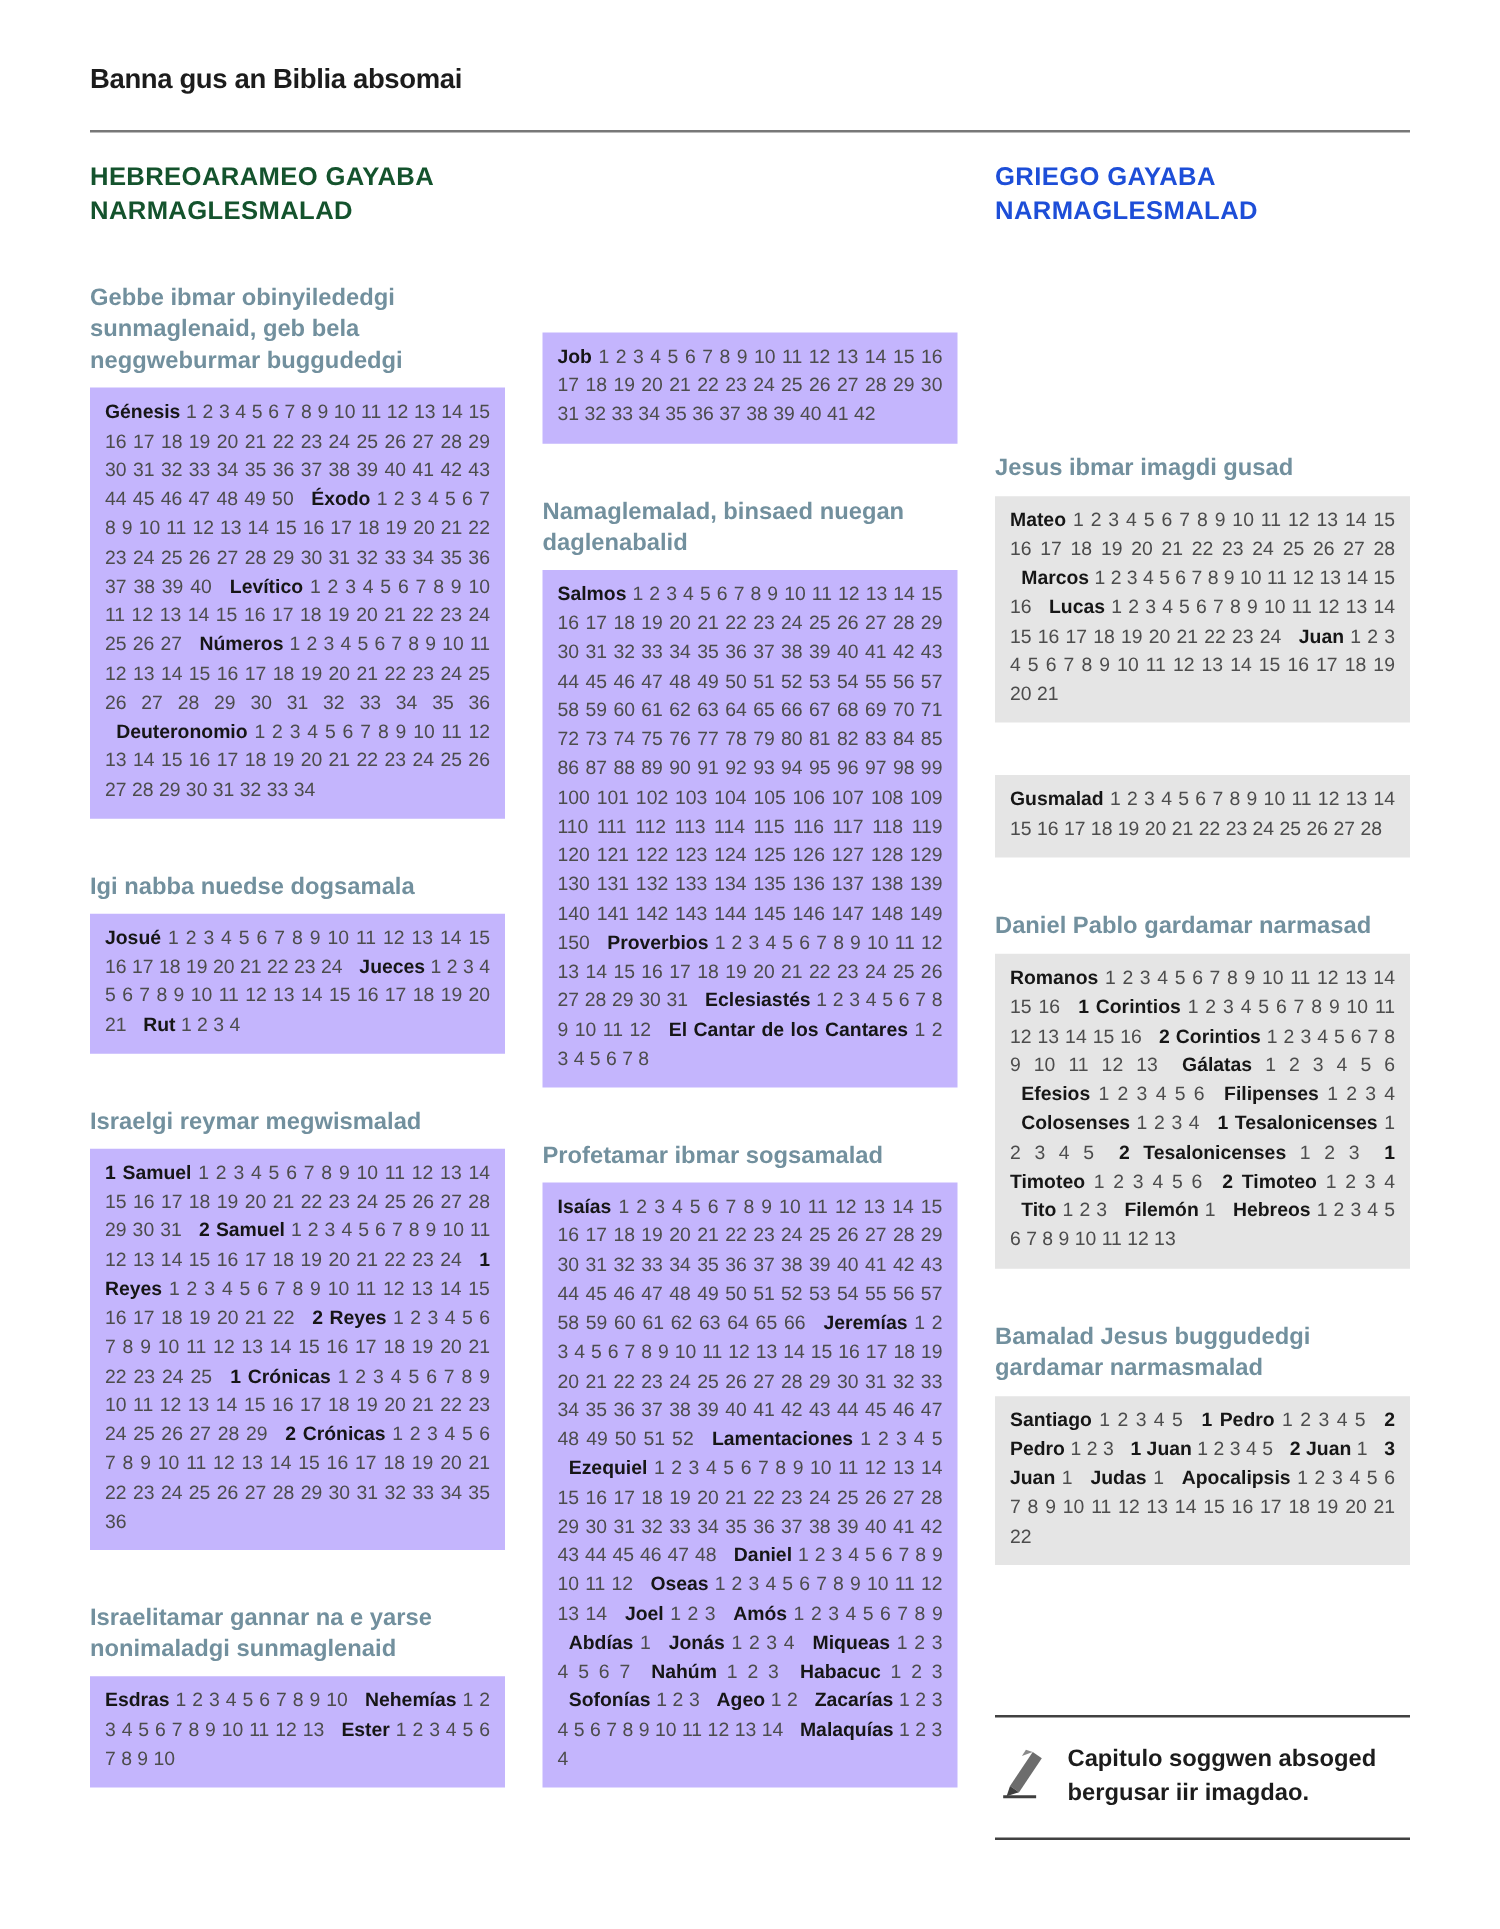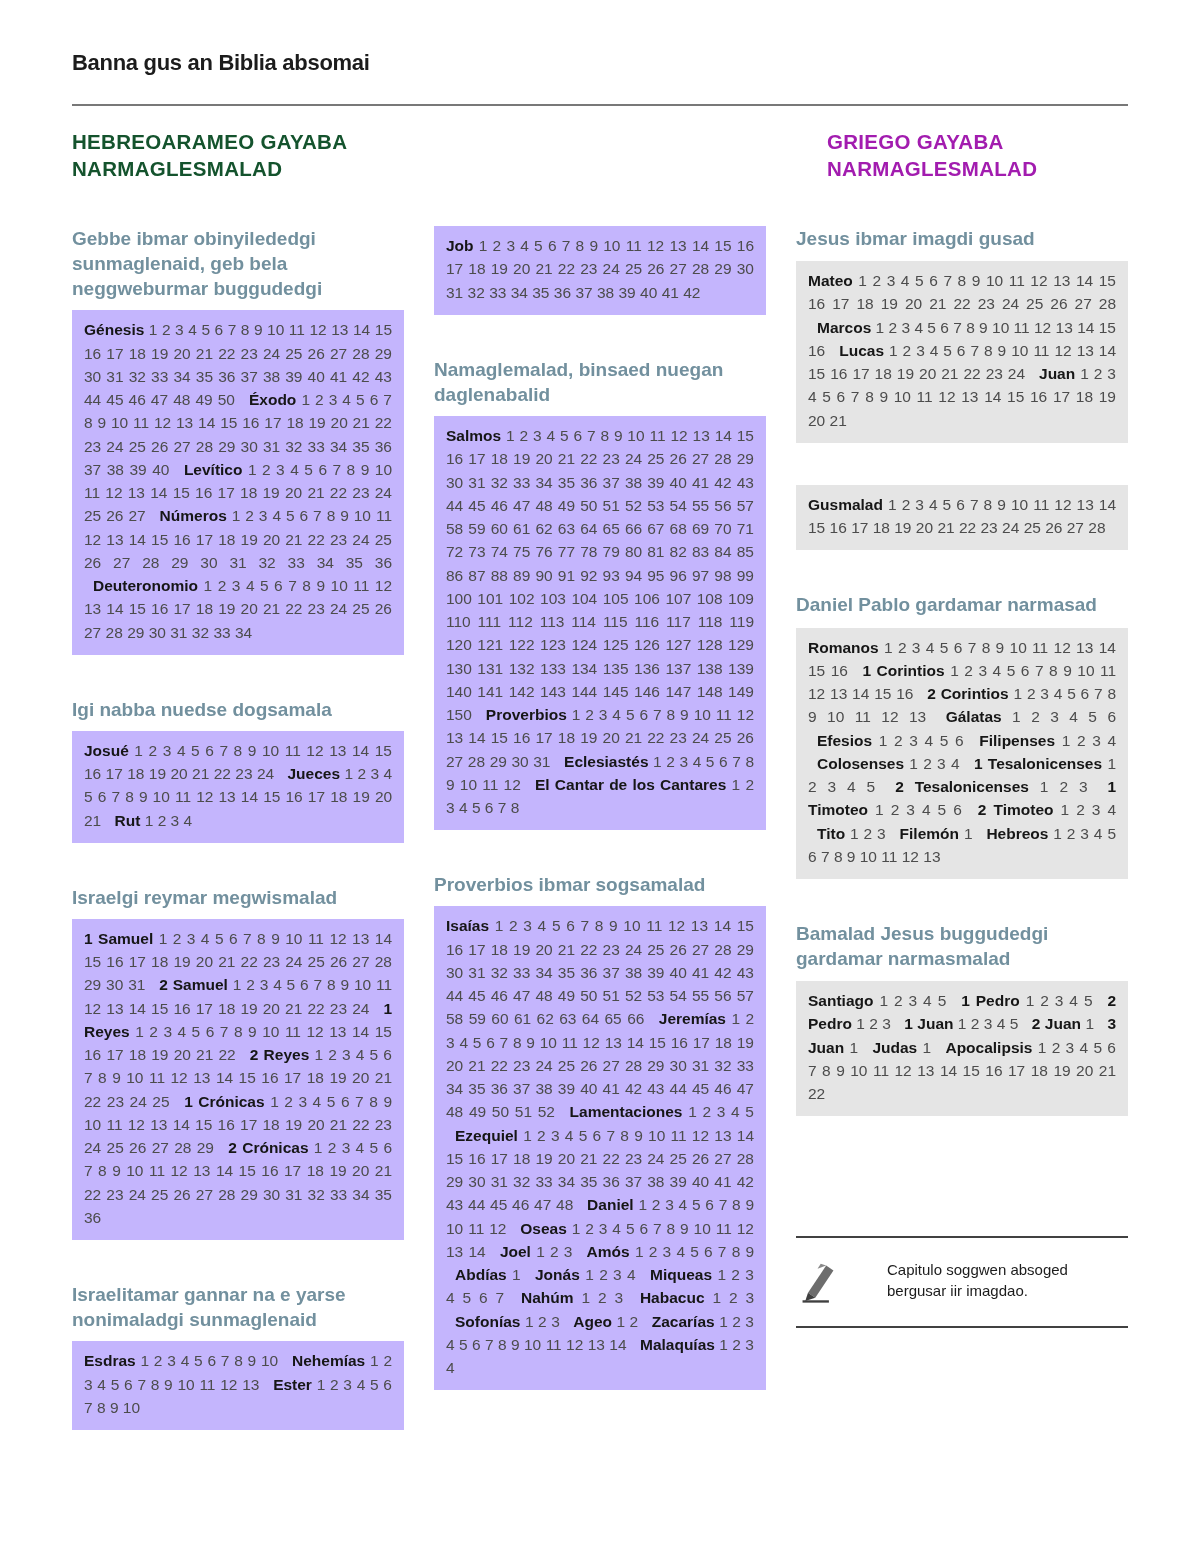--- a/index.html
+++ b/index.html
@@ -33,23 +33,23 @@
   .group-row { display: flex; gap: 30px; }
   .group-slot { width: 332px; flex: 0 0 332px; }
   .group-heading {
     font-size: 20.5px;
     font-weight: bold;
     line-height: 1.32;
     letter-spacing: 0.3px;
     text-transform: uppercase;
   }
   .group-heading.teal { color: #14532d; }
-  .group-heading.orange { color: #a21caf; margin-left: 31px; }
+  .group-heading.orange { color: #1d4ed8; }
 
-  .cols { display: flex; gap: 30px; margin-top: 44px; align-items: flex-start; }
+  .cols { display: flex; gap: 30px; margin-top: 44px; align-items: flex-end; }
   .col { width: 332px; flex: 0 0 332px; }
 
   .section { margin-bottom: 42px; }
   .section-heading {
     color: #72909e;
     font-size: 19px;
     font-weight: bold;
     line-height: 1.32;
     margin: 0 0 9px 0;
   }
@@ -69,26 +69,25 @@
   .note {
     margin-top: 120px;
     border-top: 2px solid #414141;
     border-bottom: 2px solid #414141;
     padding: 20px 2px 22px 2px;
     display: flex;
     gap: 16px;
     align-items: flex-start;
   }
   .note-text {
-    font-weight: normal;
-    font-size: 15px;
+    font-weight: bold;
+    font-size: 19px;
     line-height: 1.4;
     color: #1c1c1c;
     padding-top: 1px;
-    margin-left: 33px;
   }
   .pencil-icon svg { display: block; }
 </style>
 </head>
 <body>
 
 <div class="page">
 
   <h1 class="page-title">Banna gus an Biblia absomai</h1>
 
@@ -132,21 +131,21 @@
   <section class="section">
     <div class="book-box gray"><span class="book-name">Job</span> <span class="ch">1</span> <span class="ch">2</span> <span class="ch">3</span> <span class="ch">4</span> <span class="ch">5</span> <span class="ch">6</span> <span class="ch">7</span> <span class="ch">8</span> <span class="ch">9</span> <span class="ch">10</span> <span class="ch">11</span> <span class="ch">12</span> <span class="ch">13</span> <span class="ch">14</span> <span class="ch">15</span> <span class="ch">16</span> <span class="ch">17</span> <span class="ch">18</span> <span class="ch">19</span> <span class="ch">20</span> <span class="ch">21</span> <span class="ch">22</span> <span class="ch">23</span> <span class="ch">24</span> <span class="ch">25</span> <span class="ch">26</span> <span class="ch">27</span> <span class="ch">28</span> <span class="ch">29</span> <span class="ch">30</span> <span class="ch">31</span> <span class="ch">32</span> <span class="ch">33</span> <span class="ch">34</span> <span class="ch">35</span> <span class="ch">36</span> <span class="ch">37</span> <span class="ch">38</span> <span class="ch">39</span> <span class="ch">40</span> <span class="ch">41</span> <span class="ch">42</span> </div>
   </section>
 
   <section class="section">
     <h3 class="section-heading">Namaglemalad, binsaed nuegan daglenabalid</h3>
     <div class="book-box gray"><span class="book-name">Salmos</span> <span class="ch">1</span> <span class="ch">2</span> <span class="ch">3</span> <span class="ch">4</span> <span class="ch">5</span> <span class="ch">6</span> <span class="ch">7</span> <span class="ch">8</span> <span class="ch">9</span> <span class="ch">10</span> <span class="ch">11</span> <span class="ch">12</span> <span class="ch">13</span> <span class="ch">14</span> <span class="ch">15</span> <span class="ch">16</span> <span class="ch">17</span> <span class="ch">18</span> <span class="ch">19</span> <span class="ch">20</span> <span class="ch">21</span> <span class="ch">22</span> <span class="ch">23</span> <span class="ch">24</span> <span class="ch">25</span> <span class="ch">26</span> <span class="ch">27</span> <span class="ch">28</span> <span class="ch">29</span> <span class="ch">30</span> <span class="ch">31</span> <span class="ch">32</span> <span class="ch">33</span> <span class="ch">34</span> <span class="ch">35</span> <span class="ch">36</span> <span class="ch">37</span> <span class="ch">38</span> <span class="ch">39</span> <span class="ch">40</span> <span class="ch">41</span> <span class="ch">42</span> <span class="ch">43</span> <span class="ch">44</span> <span class="ch">45</span> <span class="ch">46</span> <span class="ch">47</span> <span class="ch">48</span> <span class="ch">49</span> <span class="ch">50</span> <span class="ch">51</span> <span class="ch">52</span> <span class="ch">53</span> <span class="ch">54</span> <span class="ch">55</span> <span class="ch">56</span> <span class="ch">57</span> <span class="ch">58</span> <span class="ch">59</span> <span class="ch">60</span> <span class="ch">61</span> <span class="ch">62</span> <span class="ch">63</span> <span class="ch">64</span> <span class="ch">65</span> <span class="ch">66</span> <span class="ch">67</span> <span class="ch">68</span> <span class="ch">69</span> <span class="ch">70</span> <span class="ch">71</span> <span class="ch">72</span> <span class="ch">73</span> <span class="ch">74</span> <span class="ch">75</span> <span class="ch">76</span> <span class="ch">77</span> <span class="ch">78</span> <span class="ch">79</span> <span class="ch">80</span> <span class="ch">81</span> <span class="ch">82</span> <span class="ch">83</span> <span class="ch">84</span> <span class="ch">85</span> <span class="ch">86</span> <span class="ch">87</span> <span class="ch">88</span> <span class="ch">89</span> <span class="ch">90</span> <span class="ch">91</span> <span class="ch">92</span> <span class="ch">93</span> <span class="ch">94</span> <span class="ch">95</span> <span class="ch">96</span> <span class="ch">97</span> <span class="ch">98</span> <span class="ch">99</span> <span class="ch">100</span> <span class="ch">101</span> <span class="ch">102</span> <span class="ch">103</span> <span class="ch">104</span> <span class="ch">105</span> <span class="ch">106</span> <span class="ch">107</span> <span class="ch">108</span> <span class="ch">109</span> <span class="ch">110</span> <span class="ch">111</span> <span class="ch">112</span> <span class="ch">113</span> <span class="ch">114</span> <span class="ch">115</span> <span class="ch">116</span> <span class="ch">117</span> <span class="ch">118</span> <span class="ch">119</span> <span class="ch">120</span> <span class="ch">121</span> <span class="ch">122</span> <span class="ch">123</span> <span class="ch">124</span> <span class="ch">125</span> <span class="ch">126</span> <span class="ch">127</span> <span class="ch">128</span> <span class="ch">129</span> <span class="ch">130</span> <span class="ch">131</span> <span class="ch">132</span> <span class="ch">133</span> <span class="ch">134</span> <span class="ch">135</span> <span class="ch">136</span> <span class="ch">137</span> <span class="ch">138</span> <span class="ch">139</span> <span class="ch">140</span> <span class="ch">141</span> <span class="ch">142</span> <span class="ch">143</span> <span class="ch">144</span> <span class="ch">145</span> <span class="ch">146</span> <span class="ch">147</span> <span class="ch">148</span> <span class="ch">149</span> <span class="ch">150</span> <span class="book-name gap">Proverbios</span> <span class="ch">1</span> <span class="ch">2</span> <span class="ch">3</span> <span class="ch">4</span> <span class="ch">5</span> <span class="ch">6</span> <span class="ch">7</span> <span class="ch">8</span> <span class="ch">9</span> <span class="ch">10</span> <span class="ch">11</span> <span class="ch">12</span> <span class="ch">13</span> <span class="ch">14</span> <span class="ch">15</span> <span class="ch">16</span> <span class="ch">17</span> <span class="ch">18</span> <span class="ch">19</span> <span class="ch">20</span> <span class="ch">21</span> <span class="ch">22</span> <span class="ch">23</span> <span class="ch">24</span> <span class="ch">25</span> <span class="ch">26</span> <span class="ch">27</span> <span class="ch">28</span> <span class="ch">29</span> <span class="ch">30</span> <span class="ch">31</span> <span class="book-name gap">Eclesiastés</span> <span class="ch">1</span> <span class="ch">2</span> <span class="ch">3</span> <span class="ch">4</span> <span class="ch">5</span> <span class="ch">6</span> <span class="ch">7</span> <span class="ch">8</span> <span class="ch">9</span> <span class="ch">10</span> <span class="ch">11</span> <span class="ch">12</span> <span class="book-name gap">El Cantar de los Cantares</span> <span class="ch">1</span> <span class="ch">2</span> <span class="ch">3</span> <span class="ch">4</span> <span class="ch">5</span> <span class="ch">6</span> <span class="ch">7</span> <span class="ch">8</span> </div>
   </section>
 
   <section class="section">
-    <h3 class="section-heading">Proverbios ibmar sogsamalad</h3>
+    <h3 class="section-heading">Profetamar ibmar sogsamalad</h3>
     <div class="book-box gray"><span class="book-name">Isaías</span> <span class="ch">1</span> <span class="ch">2</span> <span class="ch">3</span> <span class="ch">4</span> <span class="ch">5</span> <span class="ch">6</span> <span class="ch">7</span> <span class="ch">8</span> <span class="ch">9</span> <span class="ch">10</span> <span class="ch">11</span> <span class="ch">12</span> <span class="ch">13</span> <span class="ch">14</span> <span class="ch">15</span> <span class="ch">16</span> <span class="ch">17</span> <span class="ch">18</span> <span class="ch">19</span> <span class="ch">20</span> <span class="ch">21</span> <span class="ch">22</span> <span class="ch">23</span> <span class="ch">24</span> <span class="ch">25</span> <span class="ch">26</span> <span class="ch">27</span> <span class="ch">28</span> <span class="ch">29</span> <span class="ch">30</span> <span class="ch">31</span> <span class="ch">32</span> <span class="ch">33</span> <span class="ch">34</span> <span class="ch">35</span> <span class="ch">36</span> <span class="ch">37</span> <span class="ch">38</span> <span class="ch">39</span> <span class="ch">40</span> <span class="ch">41</span> <span class="ch">42</span> <span class="ch">43</span> <span class="ch">44</span> <span class="ch">45</span> <span class="ch">46</span> <span class="ch">47</span> <span class="ch">48</span> <span class="ch">49</span> <span class="ch">50</span> <span class="ch">51</span> <span class="ch">52</span> <span class="ch">53</span> <span class="ch">54</span> <span class="ch">55</span> <span class="ch">56</span> <span class="ch">57</span> <span class="ch">58</span> <span class="ch">59</span> <span class="ch">60</span> <span class="ch">61</span> <span class="ch">62</span> <span class="ch">63</span> <span class="ch">64</span> <span class="ch">65</span> <span class="ch">66</span> <span class="book-name gap">Jeremías</span> <span class="ch">1</span> <span class="ch">2</span> <span class="ch">3</span> <span class="ch">4</span> <span class="ch">5</span> <span class="ch">6</span> <span class="ch">7</span> <span class="ch">8</span> <span class="ch">9</span> <span class="ch">10</span> <span class="ch">11</span> <span class="ch">12</span> <span class="ch">13</span> <span class="ch">14</span> <span class="ch">15</span> <span class="ch">16</span> <span class="ch">17</span> <span class="ch">18</span> <span class="ch">19</span> <span class="ch">20</span> <span class="ch">21</span> <span class="ch">22</span> <span class="ch">23</span> <span class="ch">24</span> <span class="ch">25</span> <span class="ch">26</span> <span class="ch">27</span> <span class="ch">28</span> <span class="ch">29</span> <span class="ch">30</span> <span class="ch">31</span> <span class="ch">32</span> <span class="ch">33</span> <span class="ch">34</span> <span class="ch">35</span> <span class="ch">36</span> <span class="ch">37</span> <span class="ch">38</span> <span class="ch">39</span> <span class="ch">40</span> <span class="ch">41</span> <span class="ch">42</span> <span class="ch">43</span> <span class="ch">44</span> <span class="ch">45</span> <span class="ch">46</span> <span class="ch">47</span> <span class="ch">48</span> <span class="ch">49</span> <span class="ch">50</span> <span class="ch">51</span> <span class="ch">52</span> <span class="book-name gap">Lamentaciones</span> <span class="ch">1</span> <span class="ch">2</span> <span class="ch">3</span> <span class="ch">4</span> <span class="ch">5</span> <span class="book-name gap">Ezequiel</span> <span class="ch">1</span> <span class="ch">2</span> <span class="ch">3</span> <span class="ch">4</span> <span class="ch">5</span> <span class="ch">6</span> <span class="ch">7</span> <span class="ch">8</span> <span class="ch">9</span> <span class="ch">10</span> <span class="ch">11</span> <span class="ch">12</span> <span class="ch">13</span> <span class="ch">14</span> <span class="ch">15</span> <span class="ch">16</span> <span class="ch">17</span> <span class="ch">18</span> <span class="ch">19</span> <span class="ch">20</span> <span class="ch">21</span> <span class="ch">22</span> <span class="ch">23</span> <span class="ch">24</span> <span class="ch">25</span> <span class="ch">26</span> <span class="ch">27</span> <span class="ch">28</span> <span class="ch">29</span> <span class="ch">30</span> <span class="ch">31</span> <span class="ch">32</span> <span class="ch">33</span> <span class="ch">34</span> <span class="ch">35</span> <span class="ch">36</span> <span class="ch">37</span> <span class="ch">38</span> <span class="ch">39</span> <span class="ch">40</span> <span class="ch">41</span> <span class="ch">42</span> <span class="ch">43</span> <span class="ch">44</span> <span class="ch">45</span> <span class="ch">46</span> <span class="ch">47</span> <span class="ch">48</span> <span class="book-name gap">Daniel</span> <span class="ch">1</span> <span class="ch">2</span> <span class="ch">3</span> <span class="ch">4</span> <span class="ch">5</span> <span class="ch">6</span> <span class="ch">7</span> <span class="ch">8</span> <span class="ch">9</span> <span class="ch">10</span> <span class="ch">11</span> <span class="ch">12</span> <span class="book-name gap">Oseas</span> <span class="ch">1</span> <span class="ch">2</span> <span class="ch">3</span> <span class="ch">4</span> <span class="ch">5</span> <span class="ch">6</span> <span class="ch">7</span> <span class="ch">8</span> <span class="ch">9</span> <span class="ch">10</span> <span class="ch">11</span> <span class="ch">12</span> <span class="ch">13</span> <span class="ch">14</span> <span class="book-name gap">Joel</span> <span class="ch">1</span> <span class="ch">2</span> <span class="ch">3</span> <span class="book-name gap">Amós</span> <span class="ch">1</span> <span class="ch">2</span> <span class="ch">3</span> <span class="ch">4</span> <span class="ch">5</span> <span class="ch">6</span> <span class="ch">7</span> <span class="ch">8</span> <span class="ch">9</span> <span class="book-name gap">Abdías</span> <span class="ch">1</span> <span class="book-name gap">Jonás</span> <span class="ch">1</span> <span class="ch">2</span> <span class="ch">3</span> <span class="ch">4</span> <span class="book-name gap">Miqueas</span> <span class="ch">1</span> <span class="ch">2</span> <span class="ch">3</span> <span class="ch">4</span> <span class="ch">5</span> <span class="ch">6</span> <span class="ch">7</span> <span class="book-name gap">Nahúm</span> <span class="ch">1</span> <span class="ch">2</span> <span class="ch">3</span> <span class="book-name gap">Habacuc</span> <span class="ch">1</span> <span class="ch">2</span> <span class="ch">3</span> <span class="book-name gap">Sofonías</span> <span class="ch">1</span> <span class="ch">2</span> <span class="ch">3</span> <span class="book-name gap">Ageo</span> <span class="ch">1</span> <span class="ch">2</span> <span class="book-name gap">Zacarías</span> <span class="ch">1</span> <span class="ch">2</span> <span class="ch">3</span> <span class="ch">4</span> <span class="ch">5</span> <span class="ch">6</span> <span class="ch">7</span> <span class="ch">8</span> <span class="ch">9</span> <span class="ch">10</span> <span class="ch">11</span> <span class="ch">12</span> <span class="ch">13</span> <span class="ch">14</span> <span class="book-name gap">Malaquías</span> <span class="ch">1</span> <span class="ch">2</span> <span class="ch">3</span> <span class="ch">4</span> </div>
   </section>
 </div>
     <div class="col">
 
   <section class="section">
     <h3 class="section-heading">Jesus ibmar imagdi gusad</h3>
     <div class="book-box warm"><span class="book-name">Mateo</span> <span class="ch">1</span> <span class="ch">2</span> <span class="ch">3</span> <span class="ch">4</span> <span class="ch">5</span> <span class="ch">6</span> <span class="ch">7</span> <span class="ch">8</span> <span class="ch">9</span> <span class="ch">10</span> <span class="ch">11</span> <span class="ch">12</span> <span class="ch">13</span> <span class="ch">14</span> <span class="ch">15</span> <span class="ch">16</span> <span class="ch">17</span> <span class="ch">18</span> <span class="ch">19</span> <span class="ch">20</span> <span class="ch">21</span> <span class="ch">22</span> <span class="ch">23</span> <span class="ch">24</span> <span class="ch">25</span> <span class="ch">26</span> <span class="ch">27</span> <span class="ch">28</span> <span class="book-name gap">Marcos</span> <span class="ch">1</span> <span class="ch">2</span> <span class="ch">3</span> <span class="ch">4</span> <span class="ch">5</span> <span class="ch">6</span> <span class="ch">7</span> <span class="ch">8</span> <span class="ch">9</span> <span class="ch">10</span> <span class="ch">11</span> <span class="ch">12</span> <span class="ch">13</span> <span class="ch">14</span> <span class="ch">15</span> <span class="ch">16</span> <span class="book-name gap">Lucas</span> <span class="ch">1</span> <span class="ch">2</span> <span class="ch">3</span> <span class="ch">4</span> <span class="ch">5</span> <span class="ch">6</span> <span class="ch">7</span> <span class="ch">8</span> <span class="ch">9</span> <span class="ch">10</span> <span class="ch">11</span> <span class="ch">12</span> <span class="ch">13</span> <span class="ch">14</span> <span class="ch">15</span> <span class="ch">16</span> <span class="ch">17</span> <span class="ch">18</span> <span class="ch">19</span> <span class="ch">20</span> <span class="ch">21</span> <span class="ch">22</span> <span class="ch">23</span> <span class="ch">24</span> <span class="book-name gap">Juan</span> <span class="ch">1</span> <span class="ch">2</span> <span class="ch">3</span> <span class="ch">4</span> <span class="ch">5</span> <span class="ch">6</span> <span class="ch">7</span> <span class="ch">8</span> <span class="ch">9</span> <span class="ch">10</span> <span class="ch">11</span> <span class="ch">12</span> <span class="ch">13</span> <span class="ch">14</span> <span class="ch">15</span> <span class="ch">16</span> <span class="ch">17</span> <span class="ch">18</span> <span class="ch">19</span> <span class="ch">20</span> <span class="ch">21</span> </div>
   </section>
 

